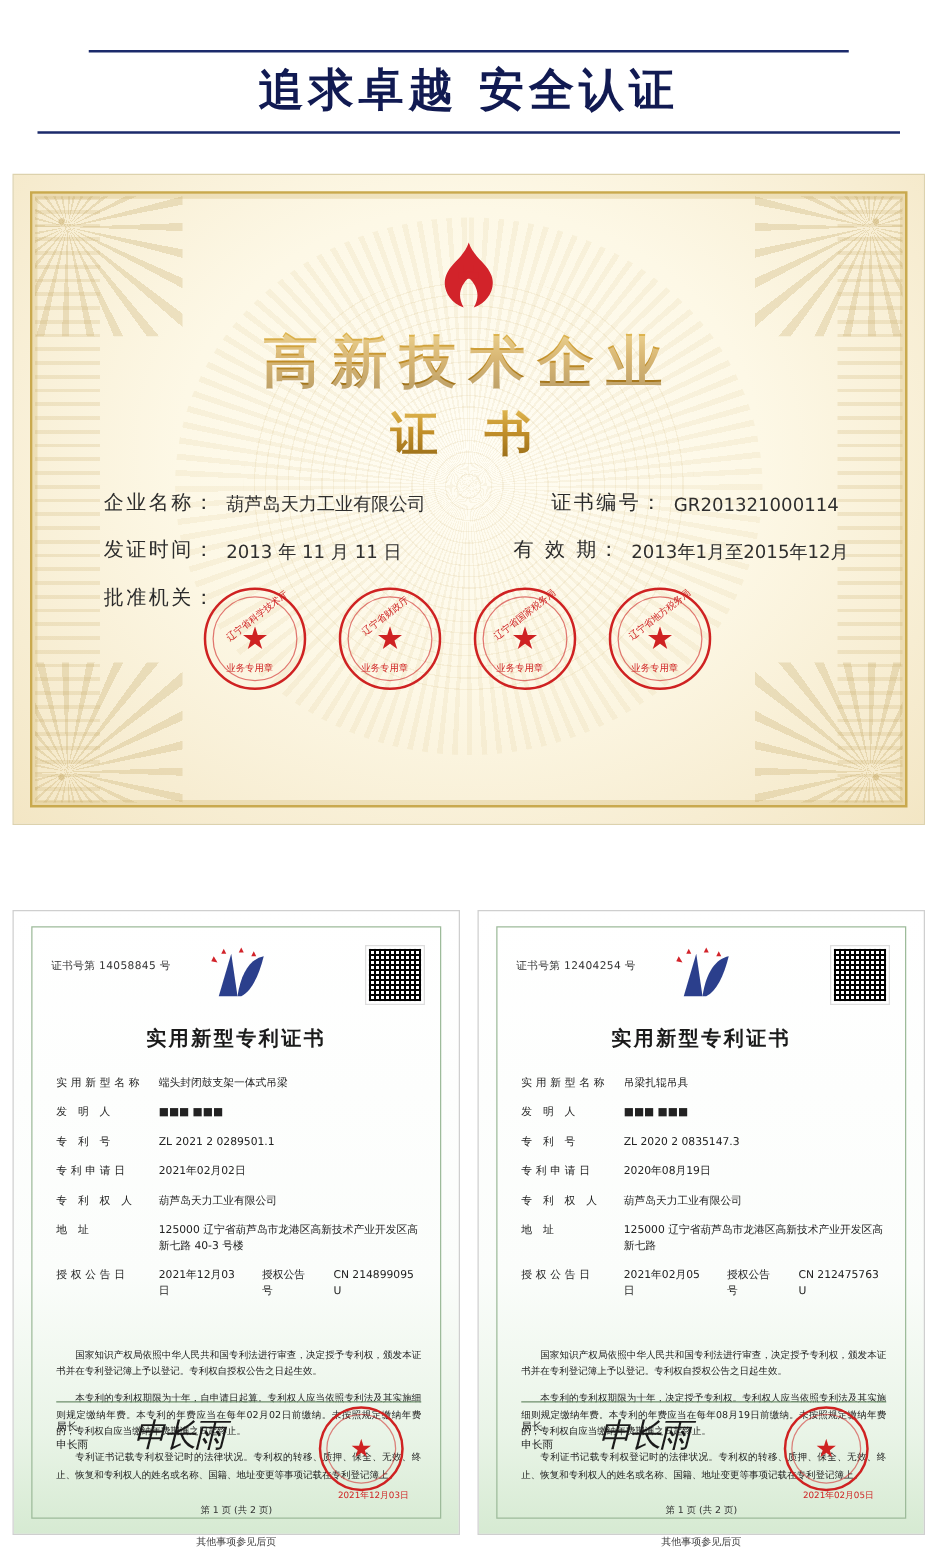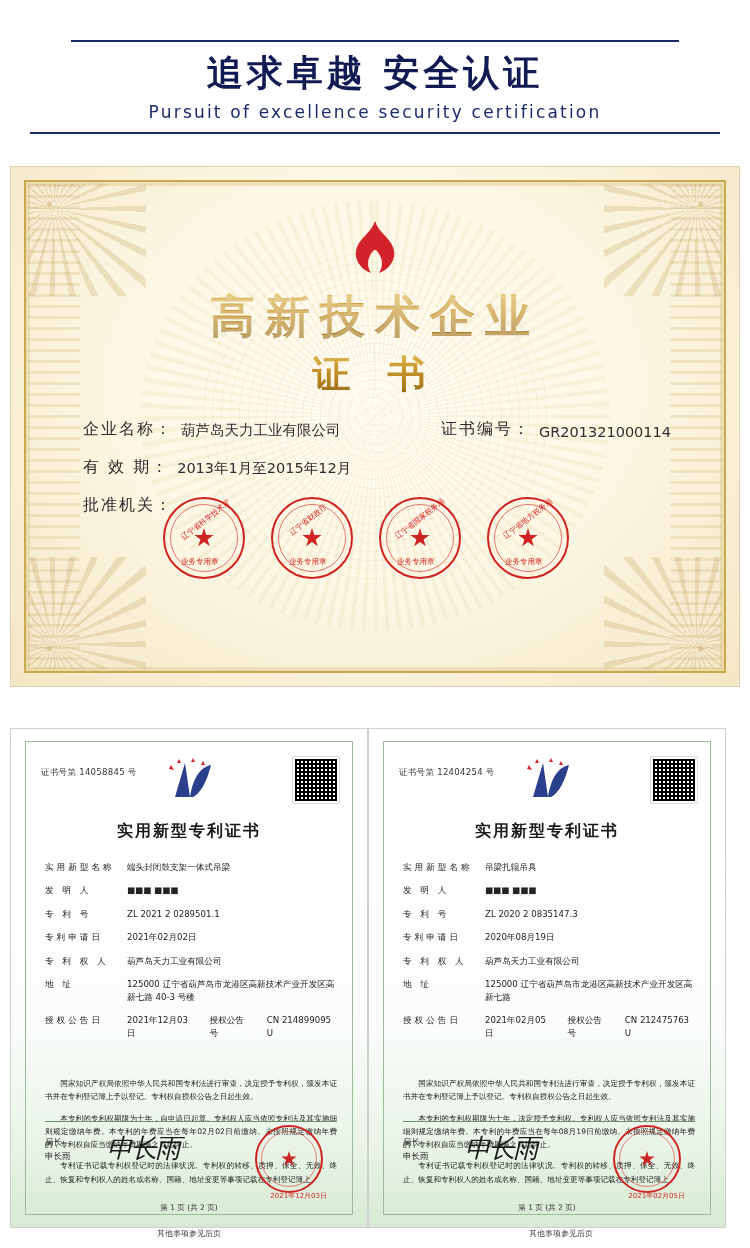--- a/index.html
+++ b/index.html
@@ -136,21 +136,21 @@
     margin: -10px 0 0 -10px; background: #cf2222;
     clip-path: polygon(50% 0%, 61% 35%, 98% 35%, 68% 57%, 79% 91%, 50% 70%, 21% 91%, 32% 57%, 2% 35%, 39% 35%);
   }
   .stamp .rt {
     position: absolute; font-family: "DejaVu Sans", sans-serif; color: #cf2222;
     font-size: 7.5px; white-space: nowrap;
   }
 
   
   .patents {
-    position: absolute; left: 10px; top: 728px; display: flex; 
+    position: absolute; left: 10px; top: 728px; display: flex; gap: 14px;
   }
   .patent {
     width: 358px; height: 500px; position: relative;
     background: linear-gradient(180deg,#ffffff 0%, #fbfdfb 58%, #e9f4e7 84%, #d6ead2 100%);
     border: 1px solid #cfcfcf;
     overflow: hidden;
   }
   .patent-inner {
     position: absolute; left: 14px; top: 12px; right: 14px; bottom: 12px;
     border: 1px solid #9dbb9a;
@@ -228,21 +228,20 @@
   }
 </style>
 </head>
 <body>
 
 <div class="page">
 
   <div class="header">
     <div class="header-rule-top"></div>
     <div class="header-cn">追求卓越  安全认证</div>
-    <div class="header-en">Pursuit of excellence  security certification</div>
     <div class="header-rule-bottom"></div>
   </div>
 
   <div class="cert-main">
     <div class="guilloche"></div>
     <div class="guilloche2"></div>
     <div class="cert-frame"></div>
     <div class="edge-band l"></div>
     <div class="edge-band r"></div>
     <div class="corner tl"></div>
@@ -266,20 +265,24 @@
         <div class="fcol left">
           <span class="flabel">企业名称：</span>
           <span class="fvalue">葫芦岛天力工业有限公司</span>
         </div>
         <div class="fcol">
           <span class="flabel">证书编号：</span>
           <span class="fvalue">GR201321000114</span>
         </div>
       </div>
       <div class="frow">
+        <div class="fcol left">
+          <span class="flabel">发证时间：</span>
+          <span class="fvalue">2013 年 11 月 11 日</span>
+        </div>
         <div class="fcol">
           <span class="flabel">有 效 期：</span>
           <span class="fvalue">2013年1月至2015年12月</span>
         </div>
       </div>
       <div class="frow">
         <div class="fcol left">
           <span class="flabel">批准机关：</span>
         </div>
       </div>

